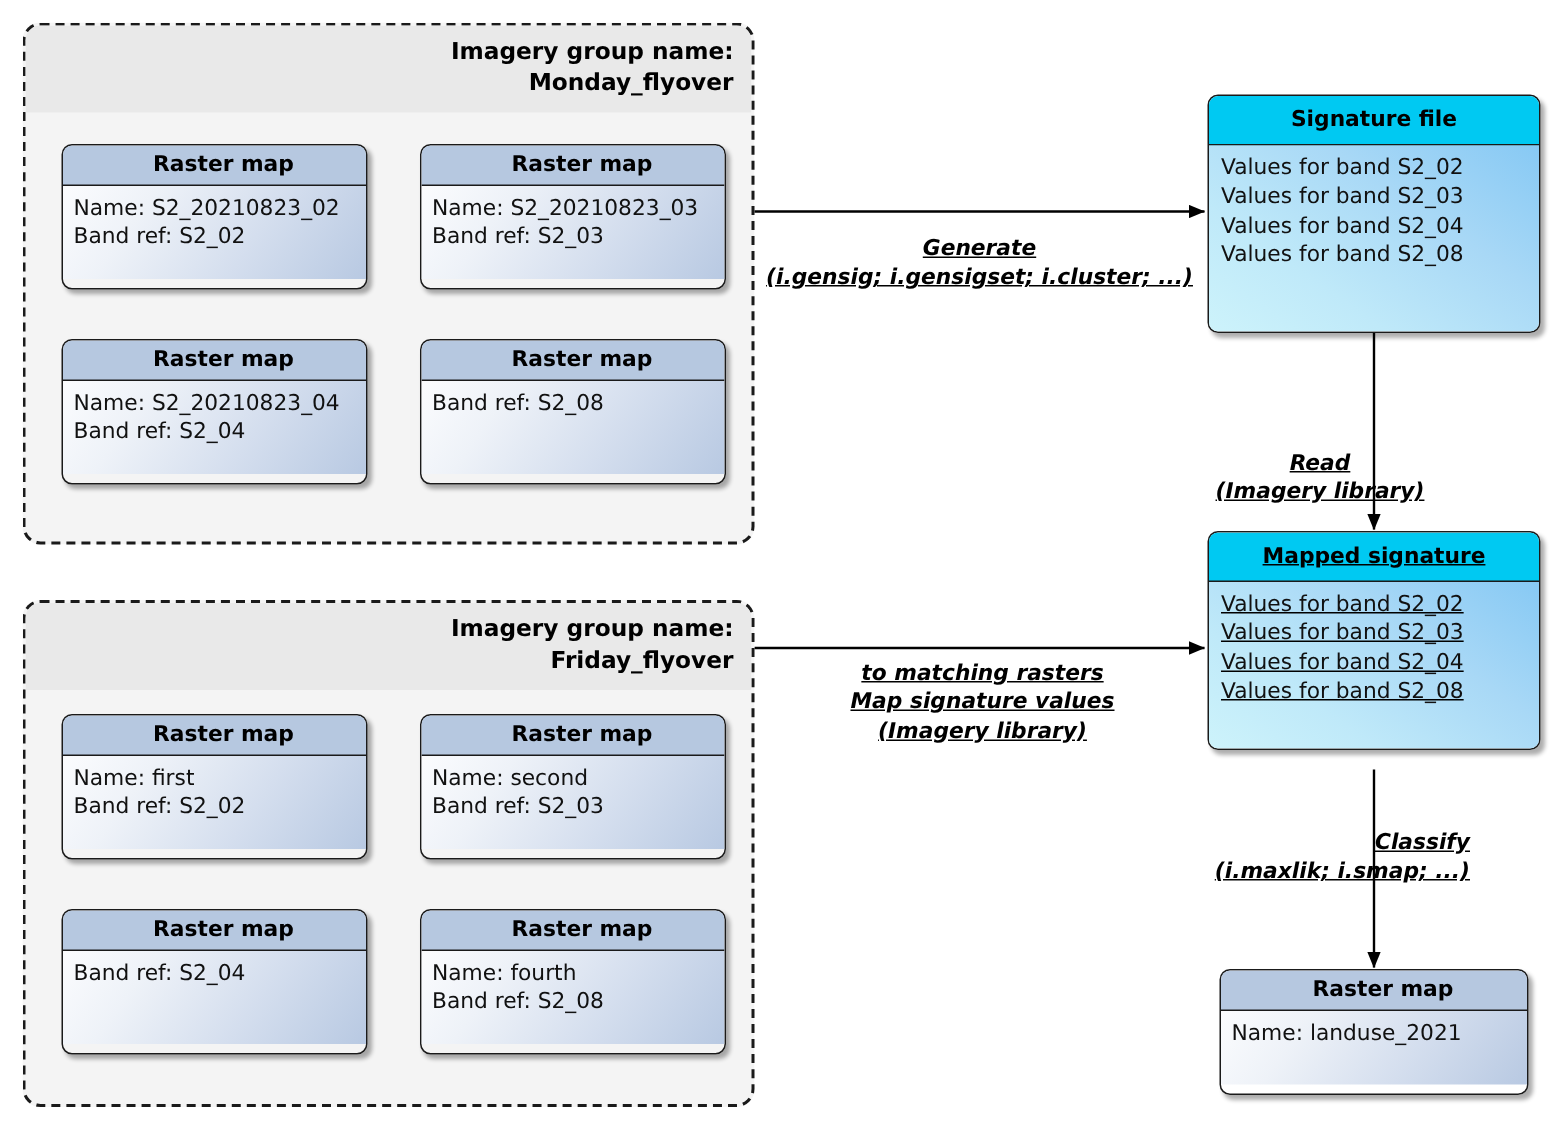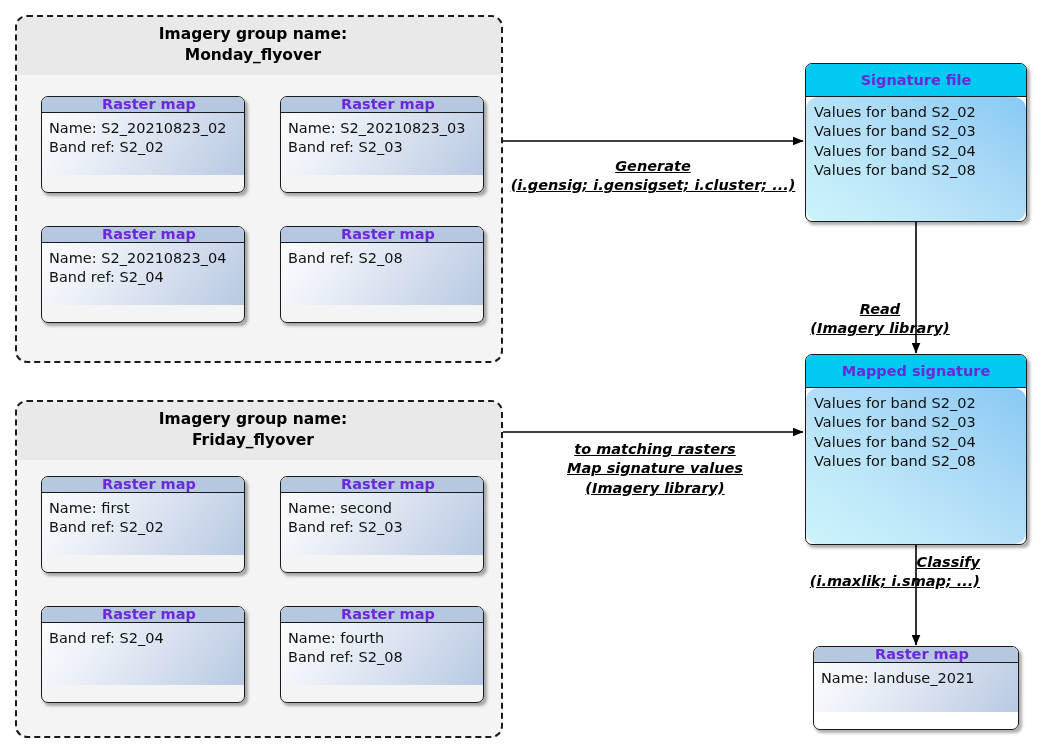--- a/index.html
+++ b/index.html
@@ -16,70 +16,69 @@
     position: absolute;
     border: 2px dashed #1a1a1a;
     border-radius: 12px;
     background: #f4f4f4;
     overflow: hidden;
   }
   .group-header {
     position: absolute;
     left: 0; right: 0; top: 0;
     background: #e9e9e9;
-    text-align: center;
+    text-align: right;
     padding: 7px 12px 8px 0;
     font-weight: bold;
     font-size: 15.5px;
     color: #000;
     line-height: 1.38;
   }
   .group-header .ln { display: block; }
 
   
   .card {
     position: absolute;
     border: 1.6px solid #1a1a1a;
     border-radius: 7px;
     overflow: hidden;
     box-shadow: 2.5px 3px 3px rgba(0,0,0,0.32);
   }
   .card-title {
     text-align: right;
     font-weight: bold;
     font-size: 14.5px;
-    color: #6d28d9;
+    color: #000000;
     line-height: 1;
     border-bottom: 1.6px solid #1a1a1a;
     display: flex;
     align-items: center;
     justify-content: center;
   }
   .card-body {
     font-size: 14.5px;
     color: #111;
     line-height: 1.33;
     padding: 6px 0 6px 7px;
   }
   .card-body .ln { display: block; white-space: pre; }
 
   
-  .raster .card-title { background: #b6c8e0; height: 16px; padding-left: 12px; }
+  .raster .card-title { background: #b6c8e0; height: 27px; padding-left: 12px; }
   .raster .card-body  {
     background: linear-gradient(125deg, #fbfcfe 0%, #eef2f8 26%, #d4deee 62%, #b8c9e2 100%);
     height: calc(100% - 33px);
   }
 
   
   .sig .card-title { background: #00c9f2; height: 33px; }
   .sig .card-body {
     background: linear-gradient(35deg, #cdf3fb 0%, #bfe9f9 30%, #a8d8f6 65%, #87c9f4 100%);
     height: calc(100% - 33px);
     padding-left: 8px;
-    border-radius: 12px;
   }
 
   
   .edge-label {
     position: absolute;
     font-style: italic;
     font-weight: bold;
     font-size: 14.5px;
     color: #000;
     text-align: center;
@@ -190,21 +189,21 @@
   <div class="card sig" style="left:805px; top:63px; width:222px; height:159px;">
     <div class="card-title">Signature file</div>
     <div class="card-body">
       <span class="ln">Values for band S2_02</span>
       <span class="ln">Values for band S2_03</span>
       <span class="ln">Values for band S2_04</span>
       <span class="ln">Values for band S2_08</span>
     </div>
   </div>
 
-  <div class="card sig" style="left:805px; top:354px; width:222px; height:191px;">
+  <div class="card sig" style="left:805px; top:354px; width:222px; height:146px;text-decoration:underline;">
     <div class="card-title">Mapped signature</div>
     <div class="card-body">
       <span class="ln">Values for band S2_02</span>
       <span class="ln">Values for band S2_03</span>
       <span class="ln">Values for band S2_04</span>
       <span class="ln">Values for band S2_08</span>
     </div>
   </div>
 
   <div class="card raster" style="left:813px; top:646px; width:206px; height:84px;">

